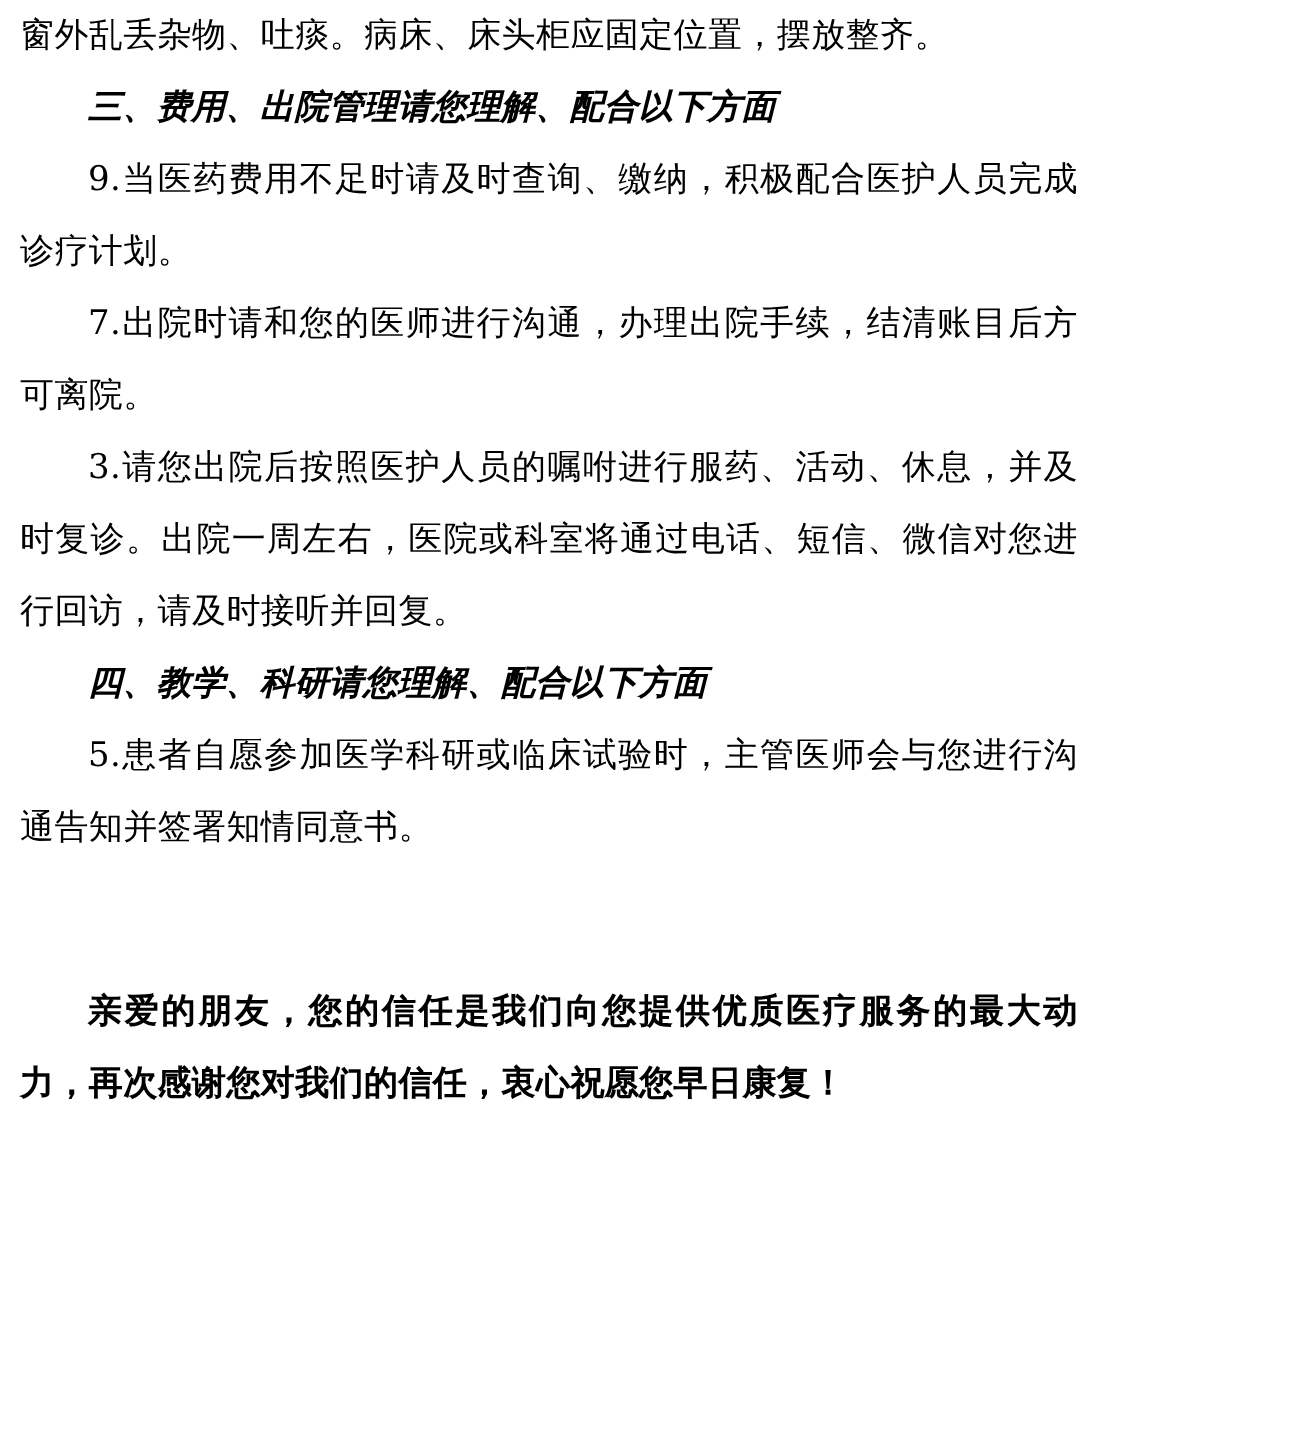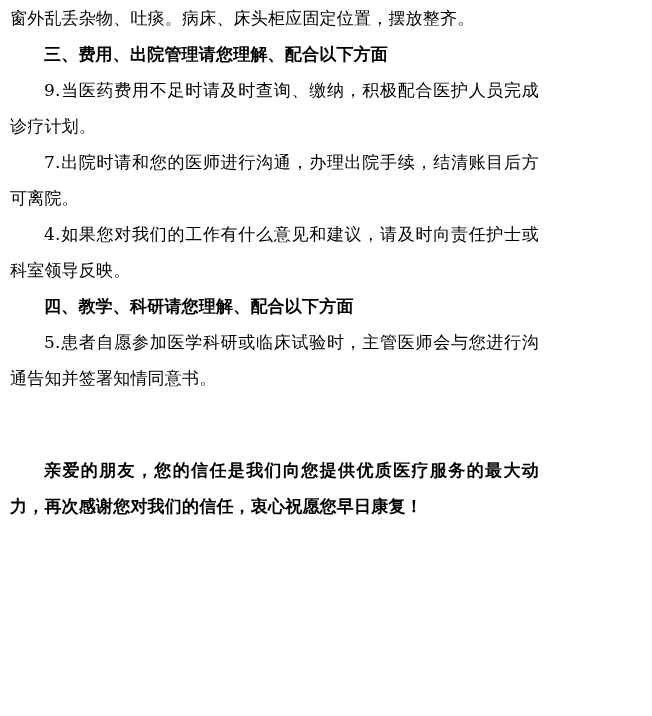--- a/index.html
+++ b/index.html
@@ -29,20 +29,21 @@
     margin: 0;
     letter-spacing: 0.2px;
     white-space: pre-wrap;
   }
   .indent {
     text-indent: 34px;
   }
   .heading {
     font-weight: bold;
     text-indent: 34px;
+    font-style: italic;
   }
   .closing {
     font-weight: bold;
     text-indent: 34px;
   }
   .spacer-large { height: 56px; }
 </style>
 </head>
 <body>
 
@@ -50,22 +51,22 @@
 
   <p class="para">窗外乱丢杂物、吐痰。病床、床头柜应固定位置，摆放整齐。</p>
 
 
   <p class="para heading">三、费用、出院管理请您理解、配合以下方面</p>
 
   <p class="para indent">9.当医药费用不足时请及时查询、缴纳，积极配合医护人员完成诊疗计划。</p>
 
   <p class="para indent">7.出院时请和您的医师进行沟通，办理出院手续，结清账目后方可离院。</p>
 
+  <p class="para indent">3.请您出院后按照医护人员的嘱咐进行服药、活动、休息，并及时复诊。出院一周左右，医院或科室将通过电话、短信、微信对您进行回访，请及时接听并回复。</p>
 
-  <p class="para indent">4.如果您对我们的工作有什么意见和建议，请及时向责任护士或科室领导反映。</p>
 
   <p class="para heading">四、教学、科研请您理解、配合以下方面</p>
 
 
   <p class="para indent">5.患者自愿参加医学科研或临床试验时，主管医师会与您进行沟通告知并签署知情同意书。</p>
 
   <div class="spacer-large"></div>
 
   <p class="para closing">亲爱的朋友，您的信任是我们向您提供优质医疗服务的最大动力，再次感谢您对我们的信任，衷心祝愿您早日康复！</p>
 

